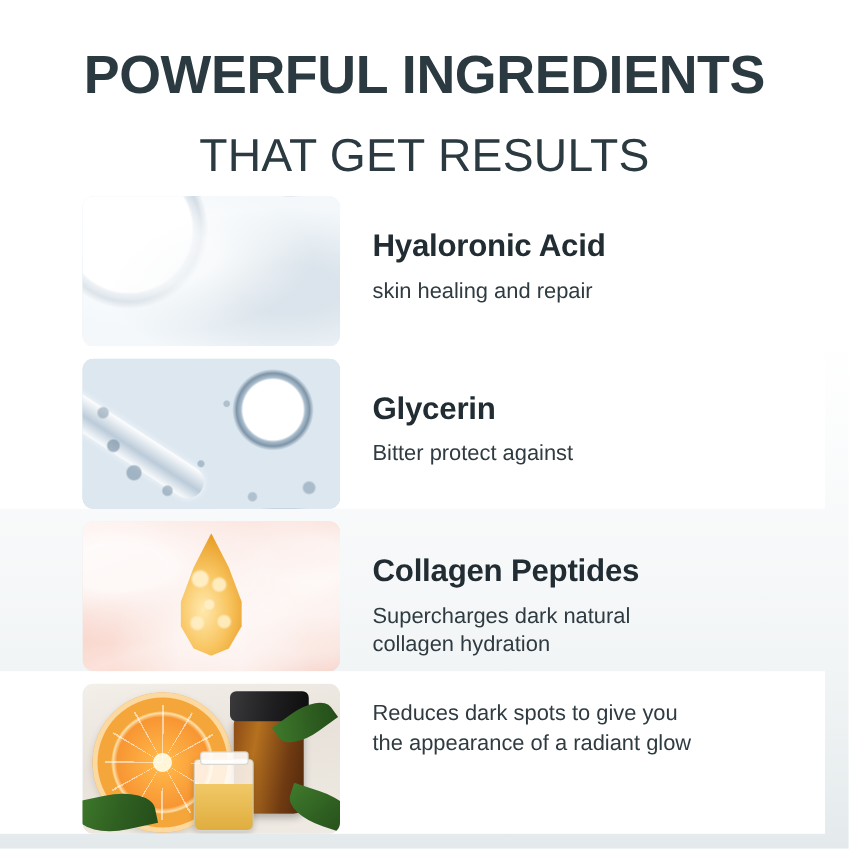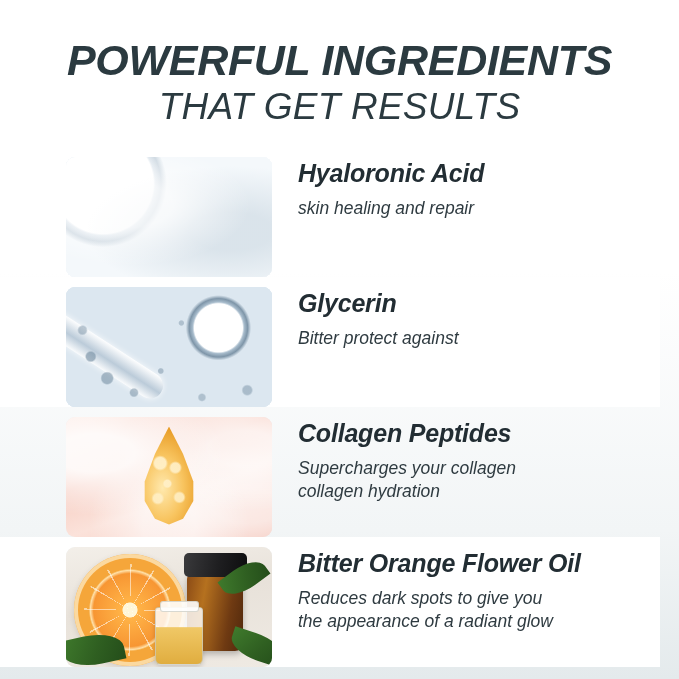--- a/index.html
+++ b/index.html
@@ -13,21 +13,20 @@
     font-family: "Liberation Sans", sans-serif;
     background: #ffffff;
   }
 
   #infographic {
     position: relative;
     width: 679px;
     height: 679px;
     background: linear-gradient(180deg,#ffffff 0%, #ffffff 40%, #f2f5f6 78%, #e4eaec 100%);
     overflow: hidden;
-    font-style: italic;
   }
 
   
   .heading-block {
     position: absolute;
     top: 38px;
     left: 0;
     width: 679px;
     text-align: center;
   }
@@ -38,21 +37,21 @@
     color: #2b3a40;
     line-height: 1.06;
     white-space: nowrap;
   }
   .heading-line2 {
     font-size: 37px;
     font-weight: normal;
     letter-spacing: 0.2px;
     color: #2b3a40;
     line-height: 1.16;
-    margin-top: 2px;
+    margin-top: 20px;
     white-space: nowrap;
   }
 
   
   .rows {
     position: absolute;
     top: 147px;
     left: 0;
     width: 679px;
   }
@@ -84,20 +83,21 @@
     margin-top: 13px;
     flex: 1 1 auto;
   }
   .ing-title {
     font-size: 25px;
     font-weight: bold;
     color: #222d33;
     letter-spacing: -0.2px;
     line-height: 1.1;
     white-space: nowrap;
+    margin-top: 24px;
   }
   .ing-desc {
     margin-top: 9px;
     font-size: 17.5px;
     color: #2f3b41;
     line-height: 1.35;
     font-weight: normal;
   }
   .ing-desc span { display: block; white-space: nowrap; }
 
@@ -294,39 +294,38 @@
 
     <div class="row">
       <div class="thumb">
         <div class="art art-collagen">
           <div class="droplet"></div>
         </div>
       </div>
       <div class="text-col">
         <div class="ing-title">Collagen Peptides</div>
         <div class="ing-desc">
-          <span>Supercharges your collagen</span>
+          <span>Supercharges dark natural</span>
           <span>collagen hydration</span>
         </div>
       </div>
     </div>
 
     <div class="row band">
       <div class="thumb">
         <div class="art art-orange">
           <div class="orange-slice"></div>
           <div class="amber-bottle"></div>
           <div class="clear-jar"></div>
           <div class="leaf leaf-left"></div>
           <div class="leaf leaf-right"></div>
           <div class="leaf leaf-top"></div>
         </div>
       </div>
       <div class="text-col">
-        <div class="ing-title">Bitter Orange Flower Oil</div>
         <div class="ing-desc">
           <span>Reduces dark spots to give you</span>
           <span>the appearance of a radiant glow</span>
         </div>
       </div>
     </div>
 
   </div>
 </div>
 

